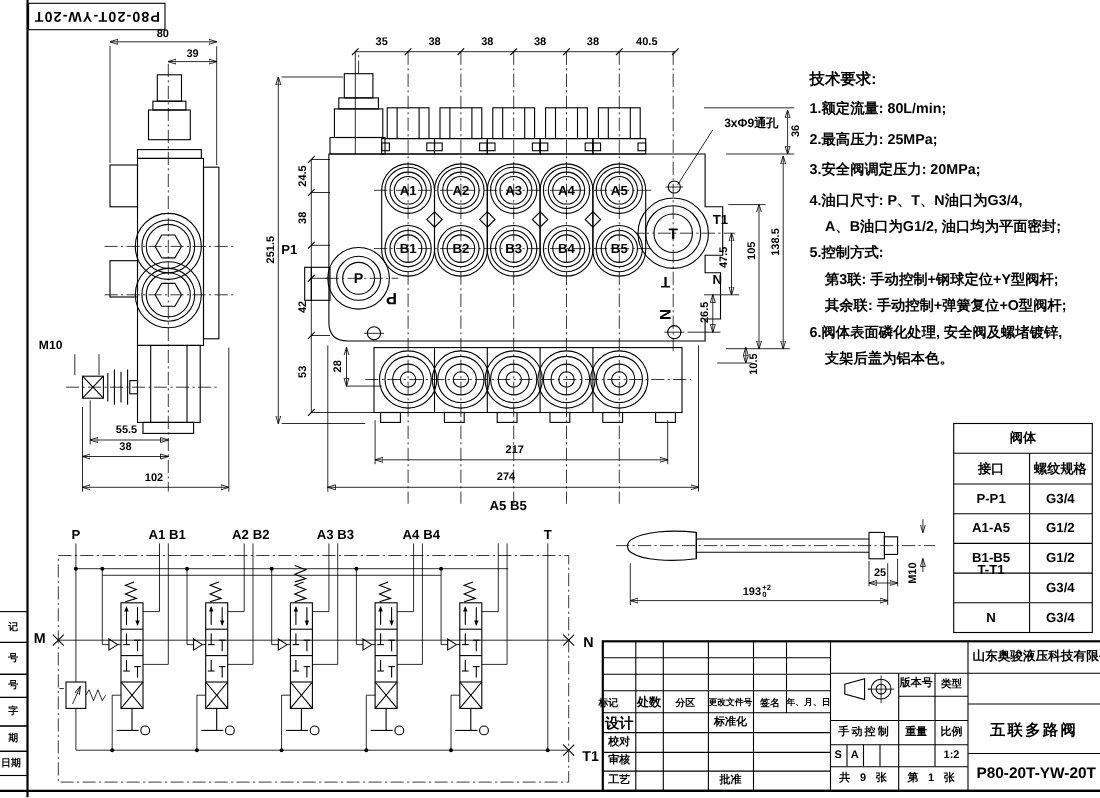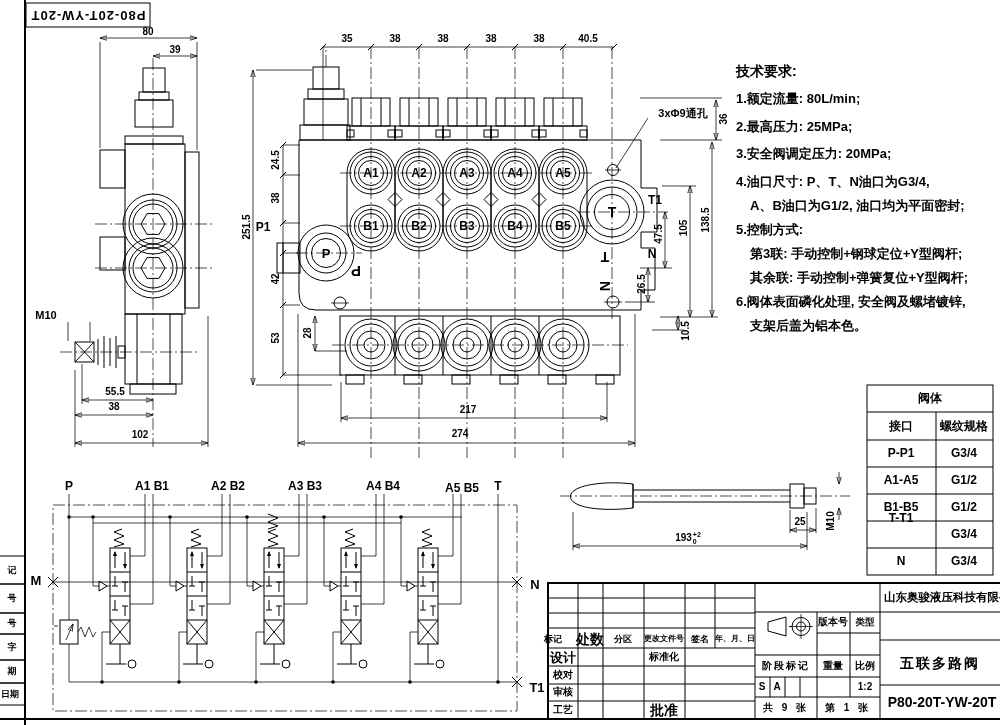--- a/index.html
+++ b/index.html
@@ -642,21 +642,21 @@
 <span class="p port-lg r90" style="left:605px;top:286px;font-size:14px">N</span>
 
 <span class="p cjk" style="left:736px;top:64px;font-size:14px">技术要求:</span>
 <span class="p req" style="left:736px;top:92px">1.额定流量: 80L/min;</span>
 <span class="p req" style="left:736px;top:120px">2.最高压力: 25MPa;</span>
 <span class="p req" style="left:736px;top:147px">3.安全阀调定压力: 20MPa;</span>
 <span class="p req" style="left:736px;top:175px">4.油口尺寸: P、T、N油口为G3/4,</span>
 <span class="p req" style="left:750px;top:199px">A、B油口为G1/2, 油口均为平面密封;</span>
 <span class="p req" style="left:736px;top:223px">5.控制方式:</span>
 <span class="p req" style="left:750px;top:247px">第3联: 手动控制+钢球定位+Y型阀杆;</span>
-<span class="p req" style="left:750px;top:271px">其余联: 手动控制+弹簧复位+Y型阀杆;</span>
+<span class="p req" style="left:750px;top:271px">其余联: 手动控制+弹簧复位+O型阀杆;</span>
 <span class="p req" style="left:736px;top:295px">6.阀体表面磷化处理, 安全阀及螺堵镀锌,</span>
 <span class="p req" style="left:750px;top:319px">支架后盖为铝本色。</span>
 
 <span class="p tt c" style="left:930px;top:398px">阀体</span>
 <span class="p tt c" style="left:901px;top:426px">接口</span>
 <span class="p tt c" style="left:964px;top:426px">螺纹规格</span>
 <span class="p tt c" style="left:901px;top:453px">P-P1</span>
 <span class="p tt c" style="left:964px;top:453px">G3/4</span>
 <span class="p tt c" style="left:901px;top:480px">A1-A5</span>
 <span class="p tt c" style="left:964px;top:480px">G1/2</span>
@@ -665,45 +665,45 @@
 <span class="p tt c" style="left:901px;top:518px">T-T1</span>
 <span class="p tt c" style="left:964px;top:534px">G3/4</span>
 <span class="p tt c" style="left:901px;top:561px">N</span>
 <span class="p tt c" style="left:964px;top:561px">G3/4</span>
 
 <span class="p port c" style="left:69px;top:486px">P</span>
 <span class="p port c" style="left:152px;top:486px">A1 B1</span>
 <span class="p port c" style="left:228px;top:486px">A2 B2</span>
 <span class="p port c" style="left:305px;top:486px">A3 B3</span>
 <span class="p port c" style="left:383px;top:486px">A4 B4</span>
-<span class="p port c" style="left:462px;top:488px">A5 B5</span>
+<span class="p port c" style="left:462px;top:460px">A5 B5</span>
 <span class="p port c" style="left:498px;top:486px">T</span>
 <span class="p port c" style="left:36px;top:580px;font-size:13px">M</span>
 <span class="p port c" style="left:535px;top:584px;font-size:13px">N</span>
 <span class="p port c" style="left:537px;top:687px;font-size:13px">T1</span>
 
 <span class="p dim c" style="left:800px;top:522px">25</span>
 <span class="p dim r" style="left:831px;top:521px">M10</span>
 <span class="p dim c" style="left:688px;top:538px"><span>193</span><span class="tolstack"><i>+2</i><i>0</i></span></span>
 
 <span class="p tb c" style="left:553px;top:639px;font-size:9px">标记</span>
-<span class="p tb c" style="left:590px;top:639px;font-size:14px">处数</span>
+<span class="p tb c" style="left:590px;top:639px;font-size:11px">处数</span>
 <span class="p tb c" style="left:623px;top:639px;font-size:9px">分区</span>
 <span class="p tb c" style="left:664px;top:639px;font-size:8px">更改文件号</span>
 <span class="p tb c" style="left:700px;top:639px;font-size:9px">签名</span>
 <span class="p tb c" style="left:735px;top:639px;font-size:8px">年、月、日</span>
 <span class="p tb c" style="left:563px;top:657px;font-size:13px">设计</span>
 <span class="p tb c" style="left:563px;top:675px;font-size:10px">校对</span>
 <span class="p tb c" style="left:563px;top:692px;font-size:10px">审核</span>
 <span class="p tb c" style="left:563px;top:710px;font-size:10px">工艺</span>
 <span class="p tb c" style="left:664px;top:657px;font-size:10px">标准化</span>
-<span class="p tb c" style="left:664px;top:710px;font-size:14px">批准</span>
+<span class="p tb c" style="left:664px;top:710px;font-size:10px">批准</span>
 <span class="p tb c" style="left:833px;top:622px;font-size:10px">版本号</span>
 <span class="p tb c" style="left:865px;top:622px;font-size:9.5px">类型</span>
-<span class="p tb c" style="left:786px;top:666px;font-size:10px;letter-spacing:2px">阶段标记</span>
+<span class="p tb c" style="left:786px;top:666px;font-size:10px;letter-spacing:2px">手动控制</span>
 <span class="p tb c" style="left:833px;top:666px;font-size:10px">重量</span>
 <span class="p tb c" style="left:865px;top:666px;font-size:10px">比例</span>
 <span class="p tb c" style="left:762px;top:687px;font-size:10px">S</span>
 <span class="p tb c" style="left:777px;top:687px;font-size:10px">A</span>
 <span class="p tb c" style="left:865px;top:687px;font-size:10px">1:2</span>
 <span class="p tb c" style="left:786px;top:708px;font-size:10px;letter-spacing:3px">共 9 张</span>
 <span class="p tb c" style="left:848px;top:708px;font-size:10px;letter-spacing:3px">第 1 张</span>
 <span class="p tb" style="left:884px;top:592px;font-size:11.5px">山东奥骏液压科技有限公司</span>
 <span class="p tb c" style="left:940px;top:663px;font-size:14px;letter-spacing:2px">五联多路阀</span>
 <span class="p tb c" style="left:942px;top:702px;font-size:14px">P80-20T-YW-20T</span>

